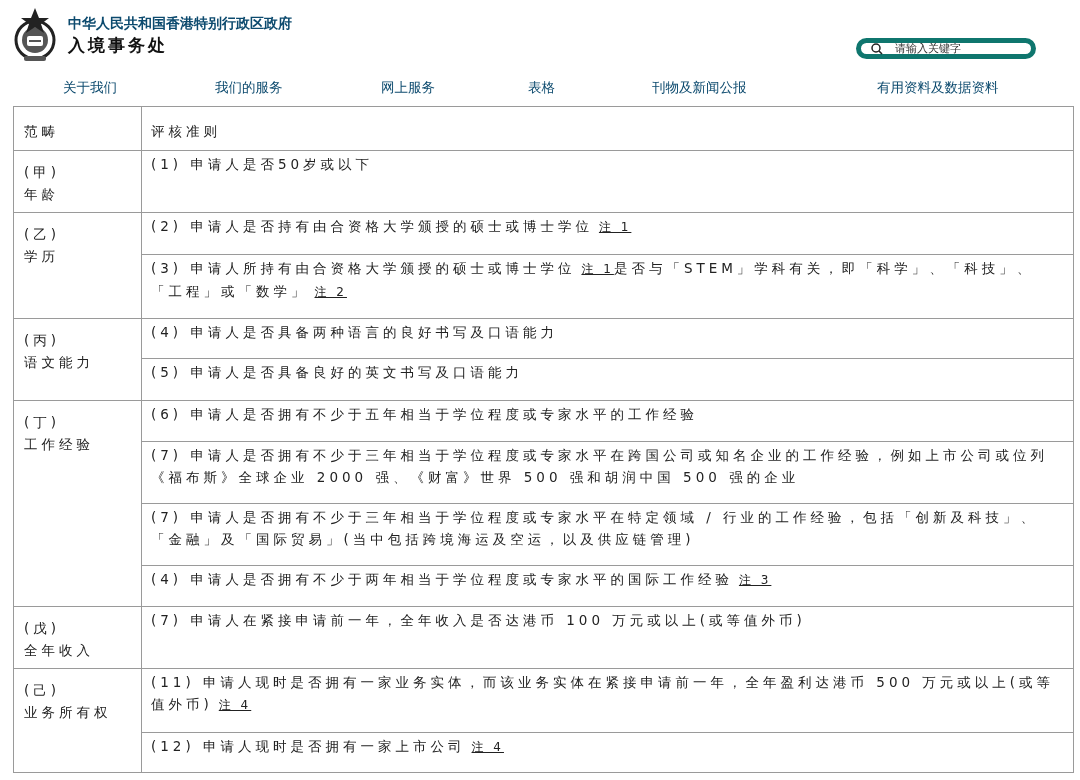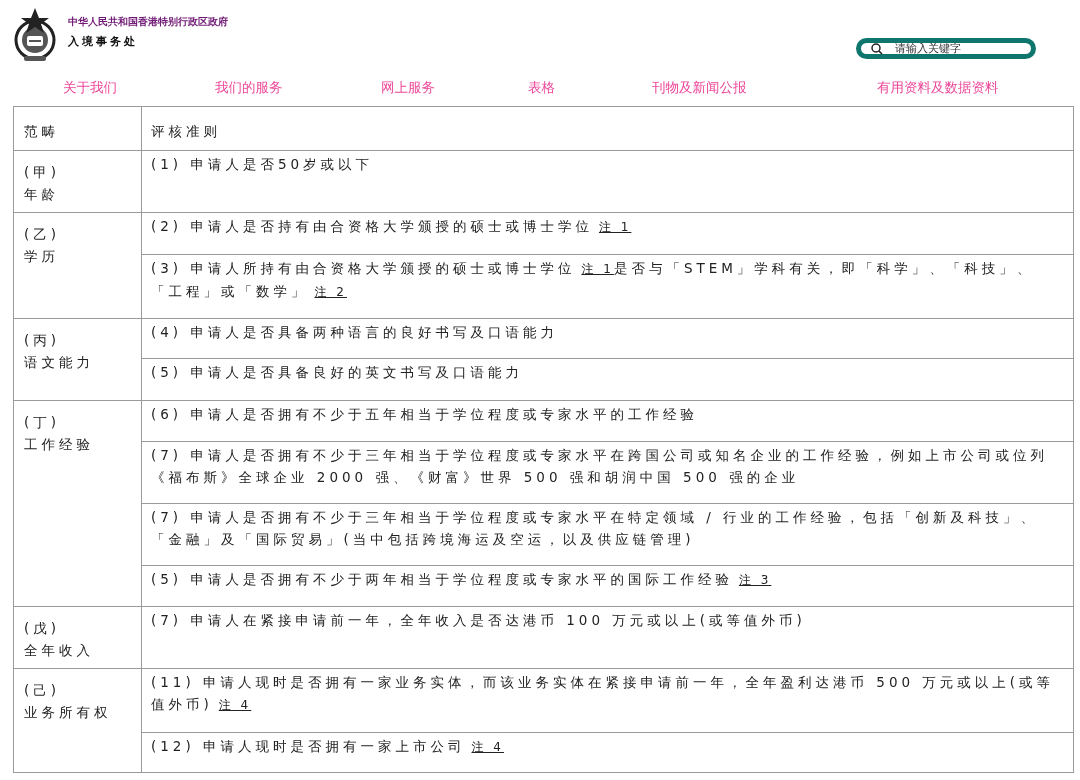--- a/index.html
+++ b/index.html
@@ -1,32 +1,32 @@
 <!DOCTYPE html>
 <html><head>
 <meta charset="utf-8">
 <style>
   * { box-sizing: border-box; margin: 0; padding: 0; }
   html, body { width: 1080px; height: 780px; overflow: hidden; background: #ffffff; }
   body { font-family: "DejaVu Sans", "Liberation Sans", sans-serif; color: #222; position: relative; }
 
   .header { position: absolute; left: 0; top: 0; width: 1080px; height: 70px; }
   .emblem { position: absolute; left: 12px; top: 6px; width: 46px; height: 56px; }
-  .gov-name { position: absolute; left: 68px; top: 15px; font-size: 10px; font-weight: bold; color: #701a75; letter-spacing: 0px; }
-  .dept-name { position: absolute; left: 68px; top: 34px; font-size: 11px; font-weight: bold; color: #111; letter-spacing: 3px; }
+  .gov-name { position: absolute; left: 68px; top: 15px; font-size: 14px; font-weight: bold; color: #0c4a6e; letter-spacing: 0px; }
+  .dept-name { position: absolute; left: 68px; top: 34px; font-size: 17px; font-weight: bold; color: #111; letter-spacing: 3px; }
 
   .toplinks { position: absolute; top: 8px; left: 855px; height: 18px; display: flex; align-items: center; font-size: 11px; color: #222; }
   .toplinks .tl { margin-right: 13px; white-space: nowrap; cursor: pointer; }
   .toplinks svg { display: block; }
 
   .search { position: absolute; left: 856px; top: 38px; width: 180px; height: 21px; border: 5px solid #0f766e; border-radius: 11px; display: flex; align-items: center; padding-left: 10px; }
   .search input { border: none; outline: none; font-size: 11px; margin-left: 12px; width: 130px; background: transparent; color: #333; font-family: "DejaVu Sans", sans-serif; }
   .search input::placeholder { color: #333; }
 
-  .nav { position: absolute; top: 70px; left: 0; width: 1080px; height: 34px; font-size: 13.5px; color: #ec4899; }
+  .nav { position: absolute; top: 70px; left: 0; width: 1080px; height: 34px; font-size: 13.5px; color: #0c4a6e; }
   .nav .ni { position: absolute; top: 9px; white-space: nowrap; cursor: pointer; }
 
   table.criteria { position: absolute; left: 13px; top: 106px; width: 1061px; border-collapse: collapse; font-size: 13.5px; color: #222; }
   table.criteria td { border: 1.5px solid #9a9a9a; vertical-align: top; letter-spacing: 4px; line-height: 22px; }
   td.cat { width: 128px; padding: 10px 20px 0 10px; }
   td.crit { padding: 2px 10px 0 9px; }
   .hdr td { height: 44px; padding-top: 13px; }
   .fn { text-decoration: underline; letter-spacing: 3px; margin-left: 6px; font-size: 12px; cursor: pointer; }
   .r-age td { height: 62px; }
   .r-edu1 td.crit { height: 42px; }
@@ -124,21 +124,21 @@
     <td class="crit">(6) 申请人是否拥有不少于五年相当于学位程度或专家水平的工作经验</td>
   </tr>
   <tr class="r-w2">
     <td class="crit">(7) 申请人是否拥有不少于三年相当于学位程度或专家水平在跨国公司或知名企业的工作经验，例如上市公司或位列《福布斯》全球企业 2000 强、《财富》世界 500 强和胡润中国 500 强的企业</td>
   </tr>
   <tr class="r-w3">
     <td class="crit">(7) 申请人是否拥有不少于三年相当于学位程度或专家水平在特定领域 / 行业的工作经验，包括「创新及科技」、「金融」及「国际贸易」(当中包括跨境海运及空运，以及供应链管理)</td>
   </tr>
   <tr class="r-w4">
     <td class="crit">
-      <span>(5) 申请人是否拥有不少于两年相当于学位程度或专家水平的国际工作经验</span><span class="fn">注 3</span>
+      <span>(4) 申请人是否拥有不少于两年相当于学位程度或专家水平的国际工作经验</span><span class="fn">注 3</span>
     </td>
   </tr>
 
   <tr class="r-inc">
     <td class="cat">
       <div>(戊)</div>
       <div>全年收入</div>
     </td>
     <td class="crit">(7) 申请人在紧接申请前一年，全年收入是否达港币 100 万元或以上(或等值外币)</td>
   </tr>

